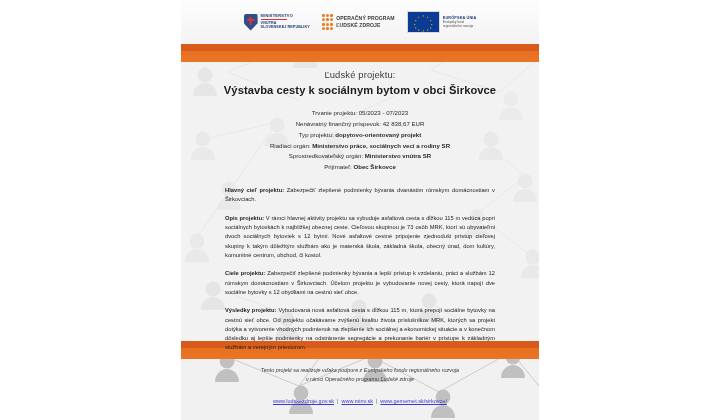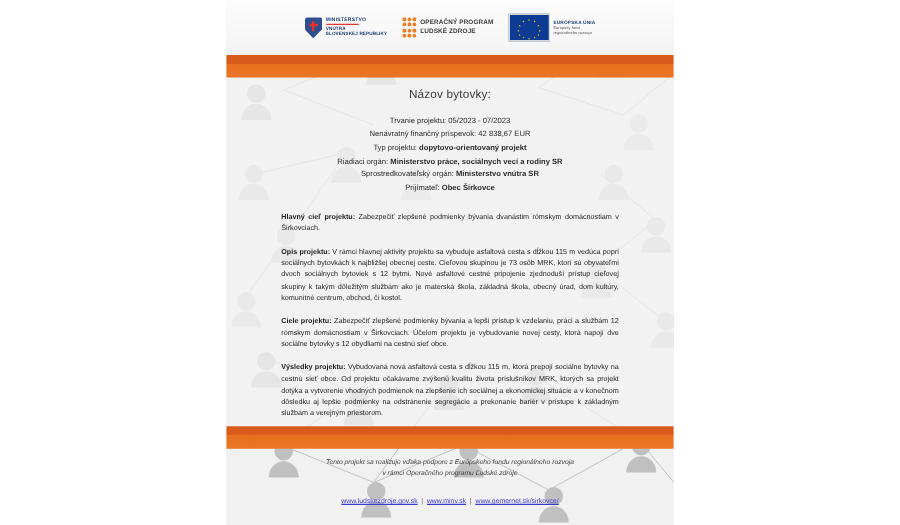--- a/index.html
+++ b/index.html
@@ -247,21 +247,22 @@
       </div>
 
     </div>
 
     <div class="band-top"></div>
     <div class="band-bottom"></div>
 
     <div class="content">
 
       <div class="title-wrap">
-        <div class="title-kicker">Názov bytovky:</div>
+        <div class="title-kicker">Ľudské projektu:</div>
+        <div class="title-main">Výstavba cesty k sociálnym bytom v obci Širkovce</div>
       </div>
 
       <div class="facts">
           <div><span class="lbl">Trvanie projektu:</span><span class="plain"> 05/2023 - 07/2023</span></div>
           <div><span class="lbl">Nenávratný finančný príspevok:</span><span class="plain"> 42 838,67 EUR</span></div>
           <div><span class="lbl">Typ projektu:</span><span class="val"> dopytovo-orientovaný projekt</span></div>
           <div><span class="lbl">Riadiaci orgán:</span><span class="val"> Ministerstvo práce, sociálnych vecí a rodiny SR</span></div>
           <div><span class="lbl">Sprostredkovateľský orgán:</span><span class="val"> Ministerstvo vnútra SR</span></div>
           <div><span class="lbl">Prijímateľ:</span><span class="val"> Obec Širkovce</span></div>
         </div>

